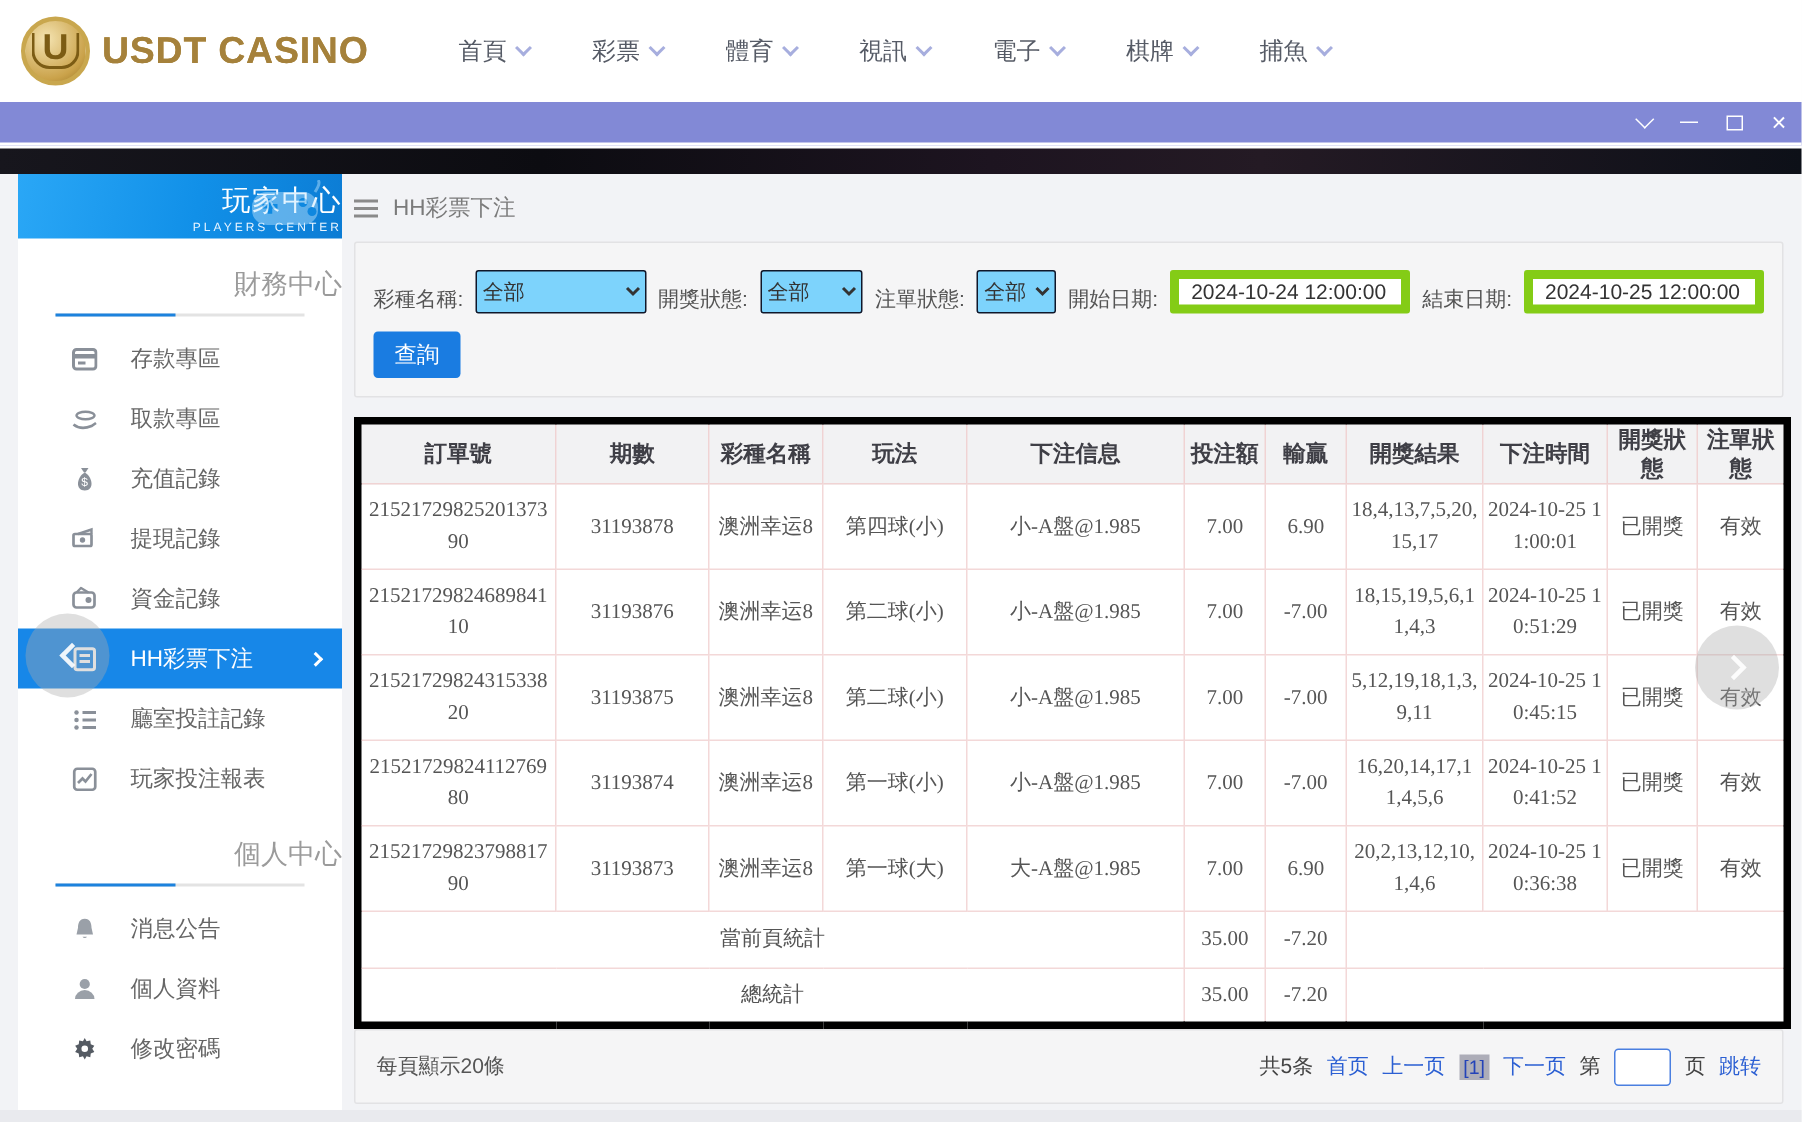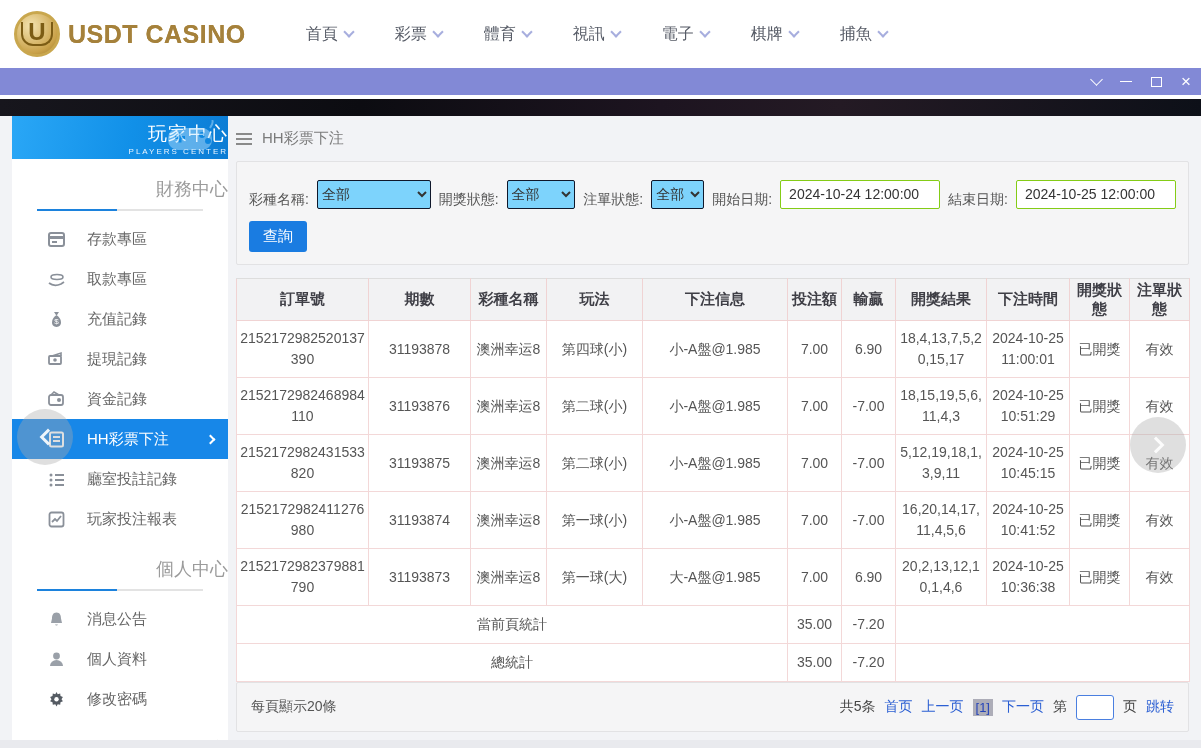--- a/index.html
+++ b/index.html
@@ -60,25 +60,25 @@
   .main { position:absolute; left:236px; top:116px; width:953px; }
   .breadcrumb { display:flex; align-items:center; gap:10px; margin-top:13px; color:#7b7b7b; font-size:15px; }
   .hamburger-icon { width:16px; display:flex; flex-direction:column; gap:3px; cursor:pointer; }
   .hamburger-icon i { display:block; height:2px; background:#8a8a8a; }
 
   .filter-panel { margin-top:13px; background:#f5f5f6; border:1px solid #e2e2e4; border-radius:2px; padding:17px 12px 12px 12px; }
   .filter-row { display:flex; align-items:center; gap:8px; flex-wrap:nowrap; }
   .filter-row label { font-size:14px; color:#555; white-space:nowrap;margin-top:12px; }
   .filter-row select { height:29px; border:1px solid #0f172a; background:#7dd3fc; font-size:14px; color:#333; border-radius:2px; }
   .sel-lottery { width:116px; } .sel-draw { width:70px; } .sel-order { width:54px; }
-  .filter-row input[type=text] { height:29px; width:160px; border:1px solid #84cc16; background:#fff; font-size:14px; color:#333; padding:0 8px; border-radius:2px; }
+  .filter-row input[type=text] { height:29px; width:160px; border:6px solid #84cc16; background:#fff; font-size:14px; color:#333; padding:0 8px; border-radius:2px; }
   .query-btn { margin-top:12px; width:58px; height:31px; background:#1a7ce1; color:#fff; font-size:15px; border:none; border-radius:3px; cursor:pointer; }
 
   
-  .bet-table { margin-top:13px; width:953px; border-collapse:collapse; table-layout:fixed; background:#fff; border:1px solid #000000; }
+  .bet-table { margin-top:13px; width:953px; border-collapse:collapse; table-layout:fixed; background:#fff; border:5px solid #000000;font-family:Liberation Serif, serif; }
   .bet-table th { background:#f2f2f3; font-size:15px; font-weight:bold; color:#3f3f46; height:42px; border:1px solid #f0d3d3; border-top:1px solid #ddd; }
   .bet-table td { font-size:14px; color:#555; text-align:center; border:1px solid #f3d8d8; height:57px; word-break:break-all; line-height:1.5; padding:2px 3px; }
   .bet-table tr.summary td { height:38px; }
 
   
   .pager-panel { margin-top:0; height:50px; background:#f5f5f6; border:1px solid #e2e2e4; border-radius:2px; display:flex; align-items:center; justify-content:space-between; padding:0 14px; }
   .pager-left { font-size:14px; color:#555; }
   .pager-right { display:flex; align-items:center; gap:9px; font-size:14px; color:#444; }
   .pager-right a { color:#2b5fd3; text-decoration:none; cursor:pointer; }
   .page-current { background:#adadb8; color:#2443b8; padding:1px 3px; font-size:13px; }

